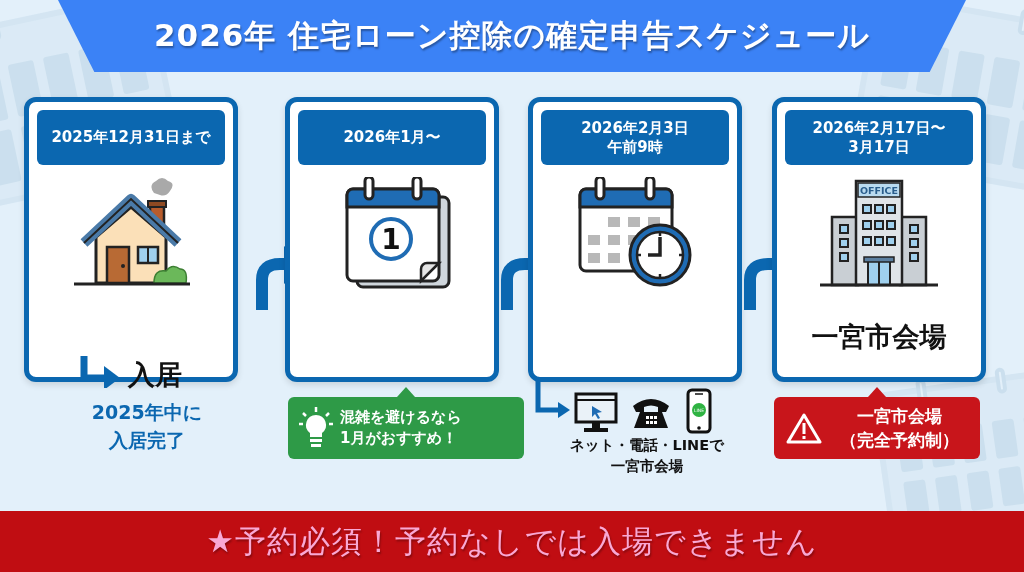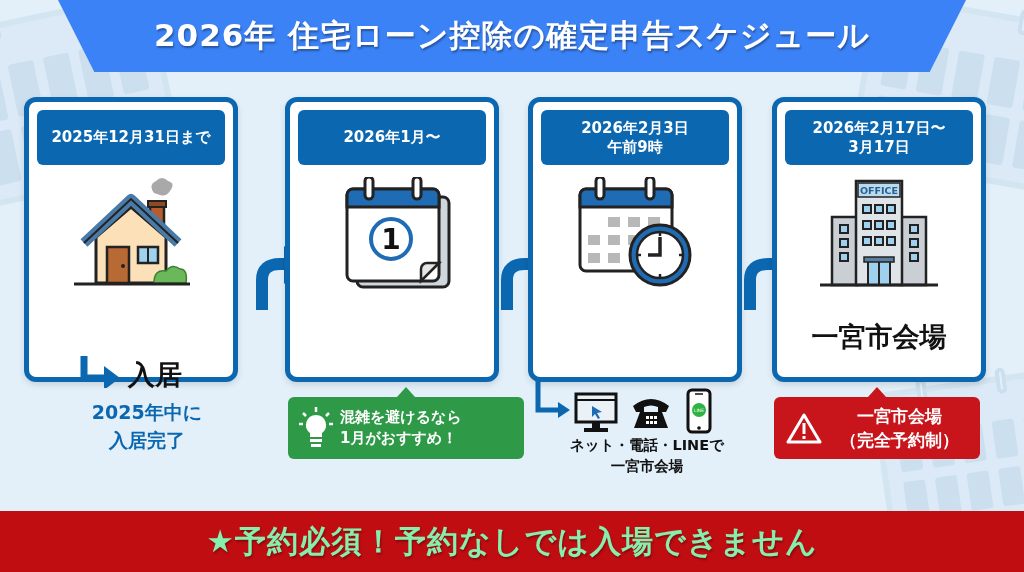--- a/index.html
+++ b/index.html
@@ -71,21 +71,21 @@
   .channels { position: absolute; left: 534px; top: 380px; width: 210px; height: 110px; }
   .channels .caption {
     position: absolute; left: 18px; top: 55px; width: 190px; text-align: center;
     font-weight: bold; font-size: 14.5px; line-height: 21px; color: #111; white-space: pre-line;
   }
 
   .footer {
     position: absolute; left: 0; top: 511px; width: 1024px; height: 61px;
     background: #c00d12; display: flex; align-items: center; justify-content: center;
   }
-  .footer span { color: #86efac; font-weight: bold; font-size: 31px; letter-spacing: 1px; text-shadow: 1px 2px 2px rgba(0,0,0,.3); }
+  .footer span { color: #f9a8d4; font-weight: normal; font-size: 31px; letter-spacing: 1px; text-shadow: 1px 2px 2px rgba(0,0,0,.3); }
 </style>
 </head>
 <body>
 
 <div class="bg-cal" style="left:-40px; top:10px; width:210px; height:180px; transform:rotate(-12deg);">
   <span class="ring" style="left:40px"></span>
     <span class="ring" style="left:140px"></span>
   <div class="cells">
       <i></i>
       <i></i>

